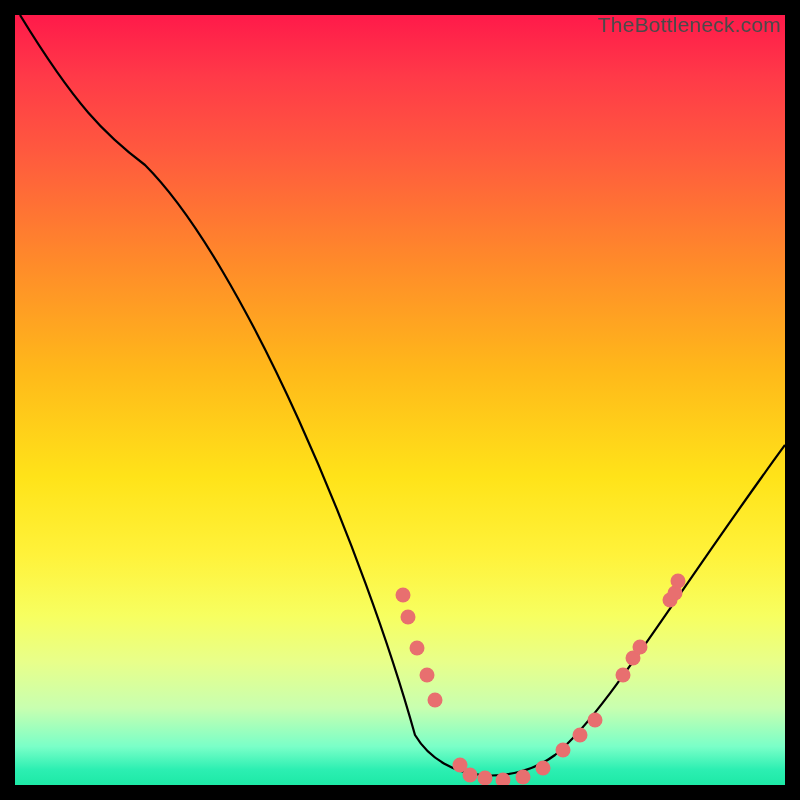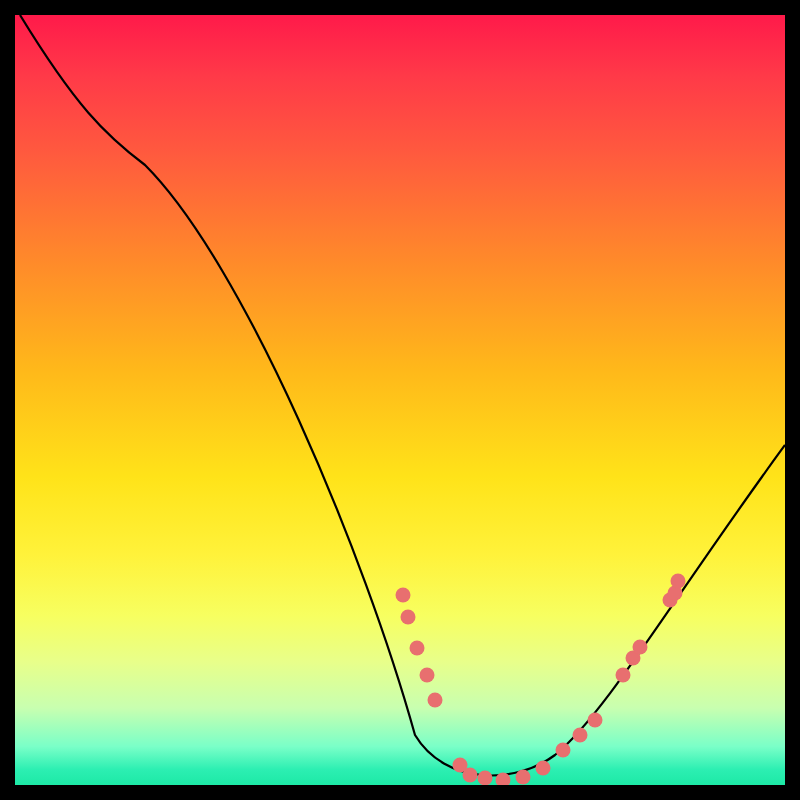--- a/index.html
+++ b/index.html
@@ -61,20 +61,21 @@
     z-index: 10;
   }
 </style>
 </head>
 <body>
 
 <div class="frame">
 
   <div class="gradient"></div>
 
+  <div class="watermark">TheBottleneck.com</div>
 
   <svg class="curve" viewBox="0 0 770 770" preserveAspectRatio="none">
     <path id="curve-path" fill="none" stroke="#000" stroke-width="2.2" d="M 5 0 C 60 90, 90 120, 130 150 C 230 250, 350 540, 400 720 C 430 770, 500 770, 540 740 C 590 700, 660 580, 770 430"></path>
     <g id="scatter-group">
         <circle cx="388" cy="580" r="7.5" fill="#e86f6f"></circle>
         <circle cx="393" cy="602" r="7.5" fill="#e86f6f"></circle>
         <circle cx="402" cy="633" r="7.5" fill="#e86f6f"></circle>
         <circle cx="412" cy="660" r="7.5" fill="#e86f6f"></circle>
         <circle cx="420" cy="685" r="7.5" fill="#e86f6f"></circle>
         <circle cx="445" cy="750" r="7.5" fill="#e86f6f"></circle>

